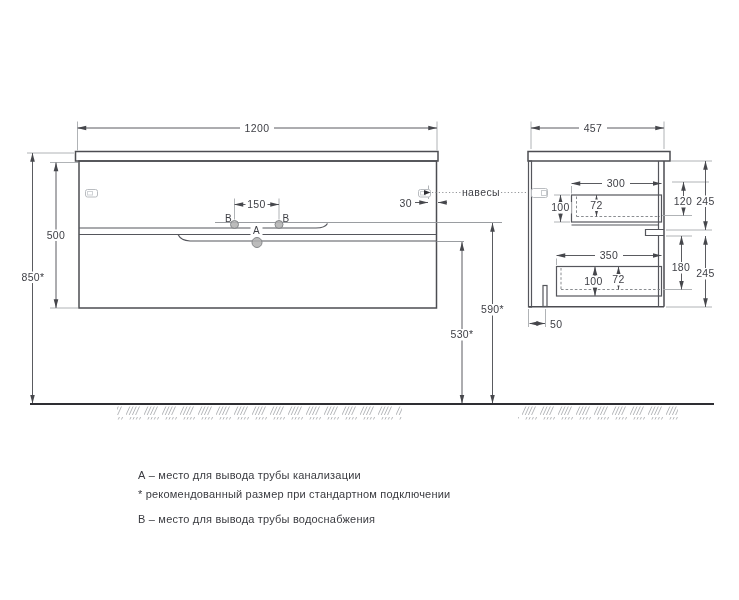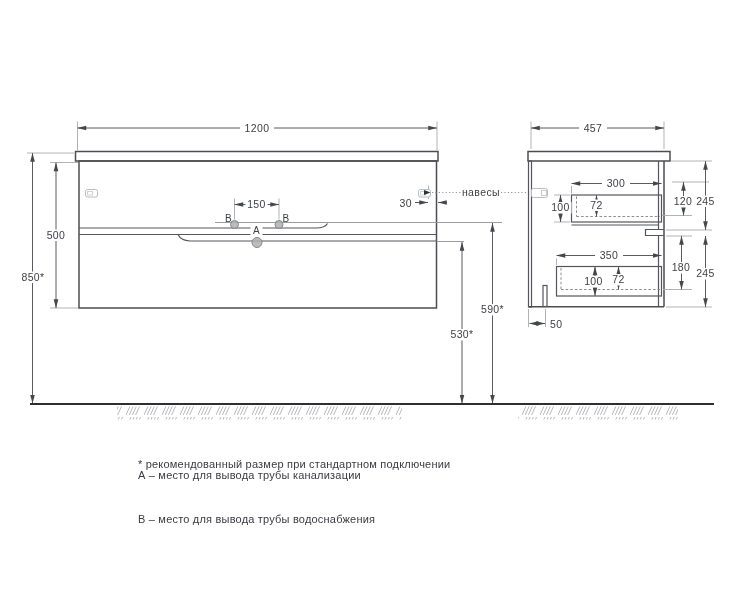--- a/index.html
+++ b/index.html
@@ -200,16 +200,16 @@
     <text x="550" y="327.5" text-anchor="start">50</text>
   </g>
 
   <g>
     <line x1="30" y1="404" x2="714" y2="404" stroke="#2e2e33" stroke-width="2.2"></line>
     <rect x="117" y="406.5" width="285" height="13" fill="url(#hatch)"></rect>
     <rect x="518" y="406.5" width="160" height="13" fill="url(#hatch)"></rect>
   </g>
 </svg>
 
-<div class="note" style="top:458px">* рекомендованный размер при стандартном подключении</div>
+<div class="note" style="top:488px">* рекомендованный размер при стандартном подключении</div>
 <div class="note" style="top:469px">А – место для вывода трубы канализации</div>
 <div class="note" style="top:513px">В – место для вывода трубы водоснабжения</div>
 </div>
 
 </body></html>

